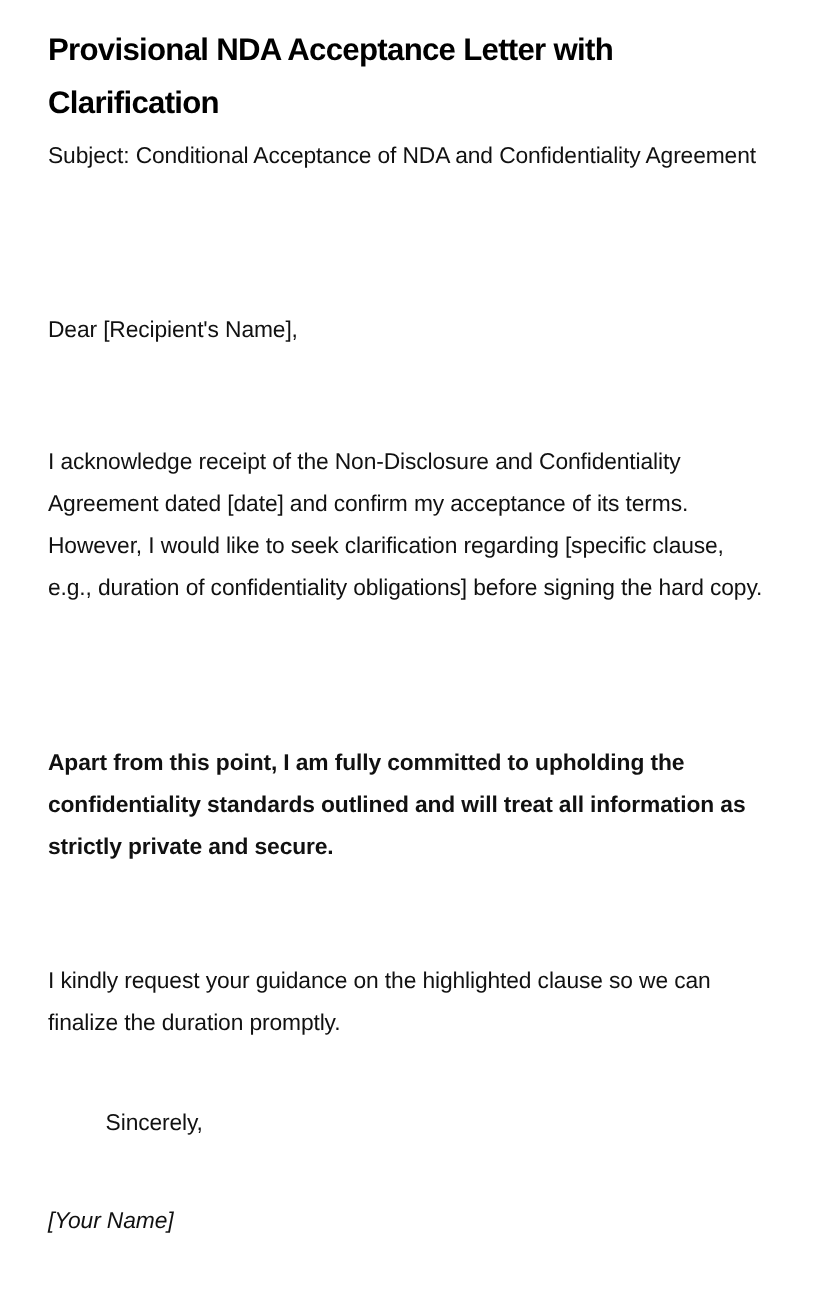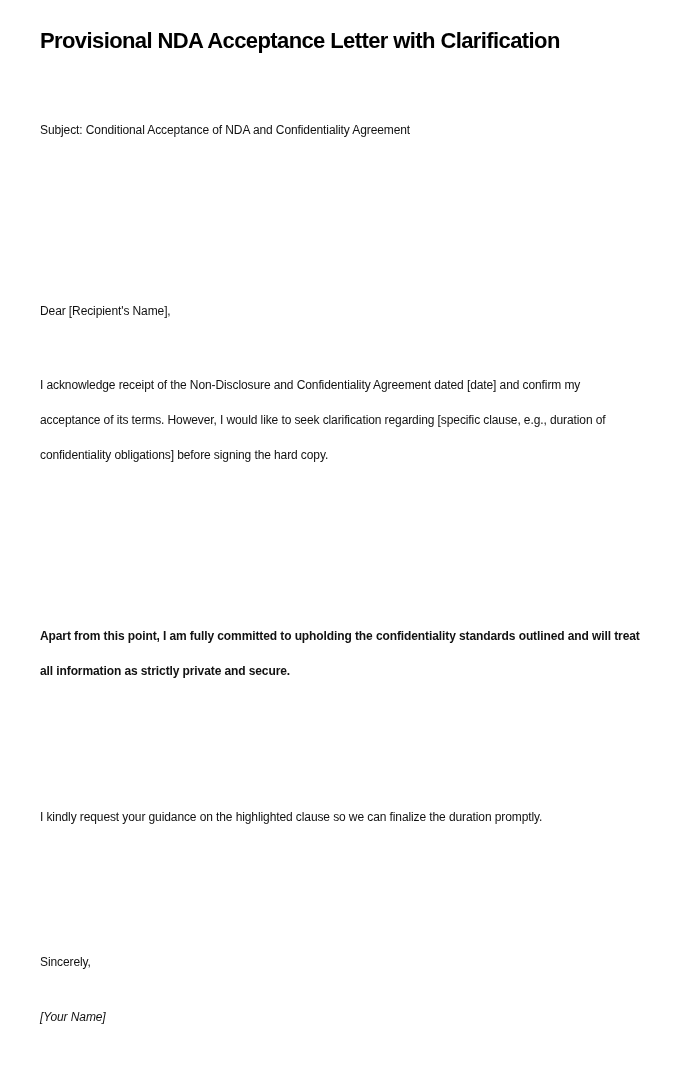--- a/index.html
+++ b/index.html
@@ -20,42 +20,42 @@
       left: 40px;
       top: 0;
       width: 600px;
     }
     .title {
       position: absolute;
       left: 0;
       top: 19px;
       width: 600px;
       margin: 0;
-      font-size: 22px;
+      font-size: 26px;
       font-weight: bold;
       line-height: 44px;
       letter-spacing: -0.6px;
       color: #000000;
     }
     .body-text {
       position: absolute;
       left: 0;
       width: 600px;
       margin: 0;
-      font-size: 12px;
+      font-size: 19px;
       line-height: 35px;
       color: #111111;
       letter-spacing: -0.1px;
     }
     #subject   { top: 113px; }
-    #greeting  { top: 258px; margin-top: 36px; }
+    #greeting  { top: 258px; }
     #para1     { top: 368px; }
     #para2     { top: 619px; font-weight: bold; }
     #para3     { top: 800px; }
-    #closing   { top: 945px; }
+    #closing   { top: 919px; margin-left: 48px; }
     #signature { top: 1000px; font-style: italic; }
   </style>
 </head>
 <body>
 
 <div class="page">
   <h1 class="title" id="title">Provisional NDA Acceptance Letter with Clarification</h1>
 
   <p class="body-text" id="subject">Subject: Conditional Acceptance of NDA and Confidentiality Agreement</p>
 

